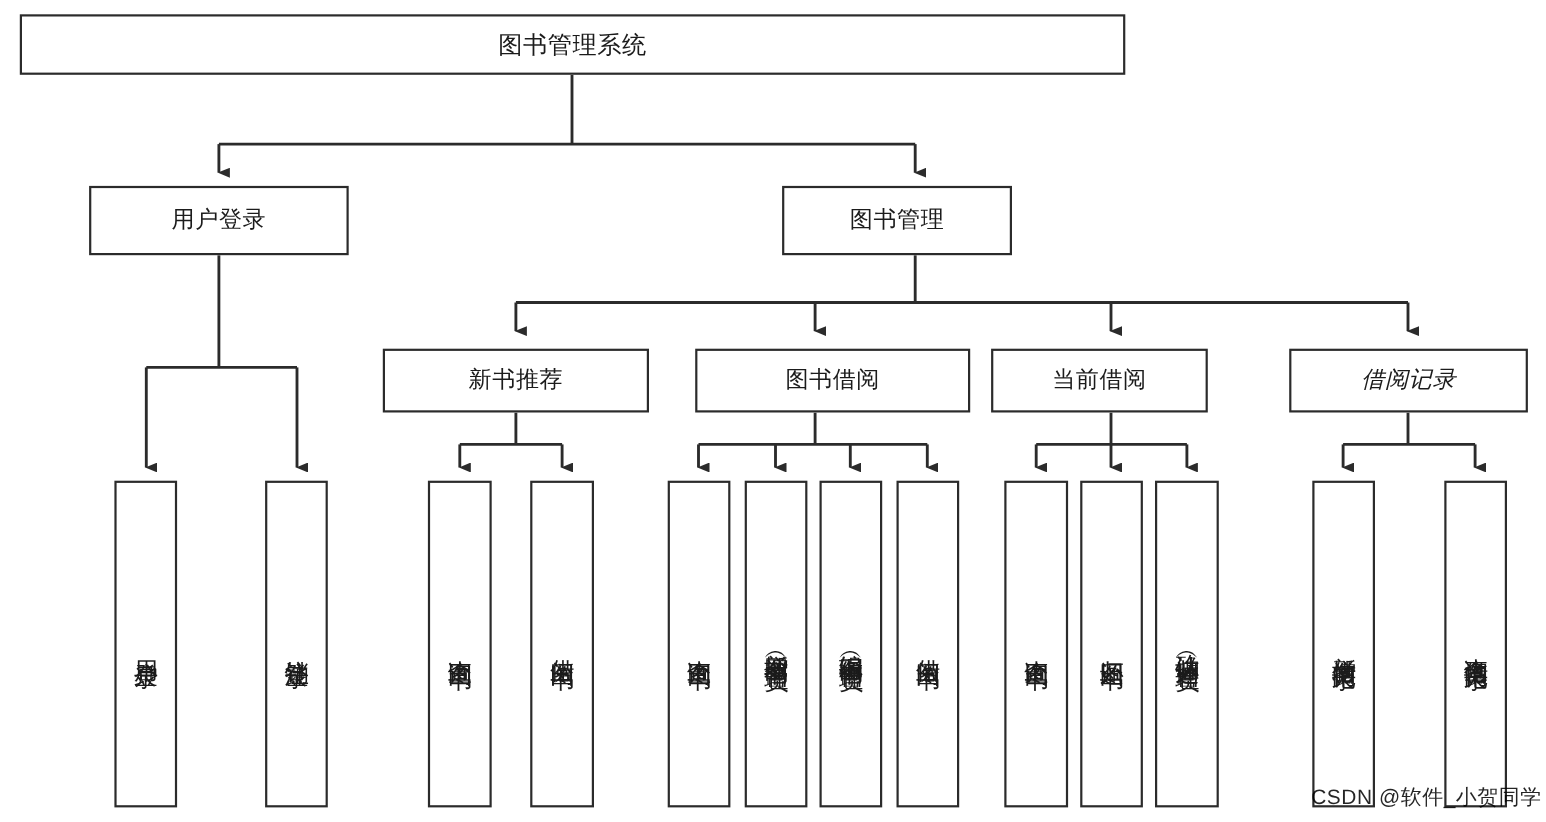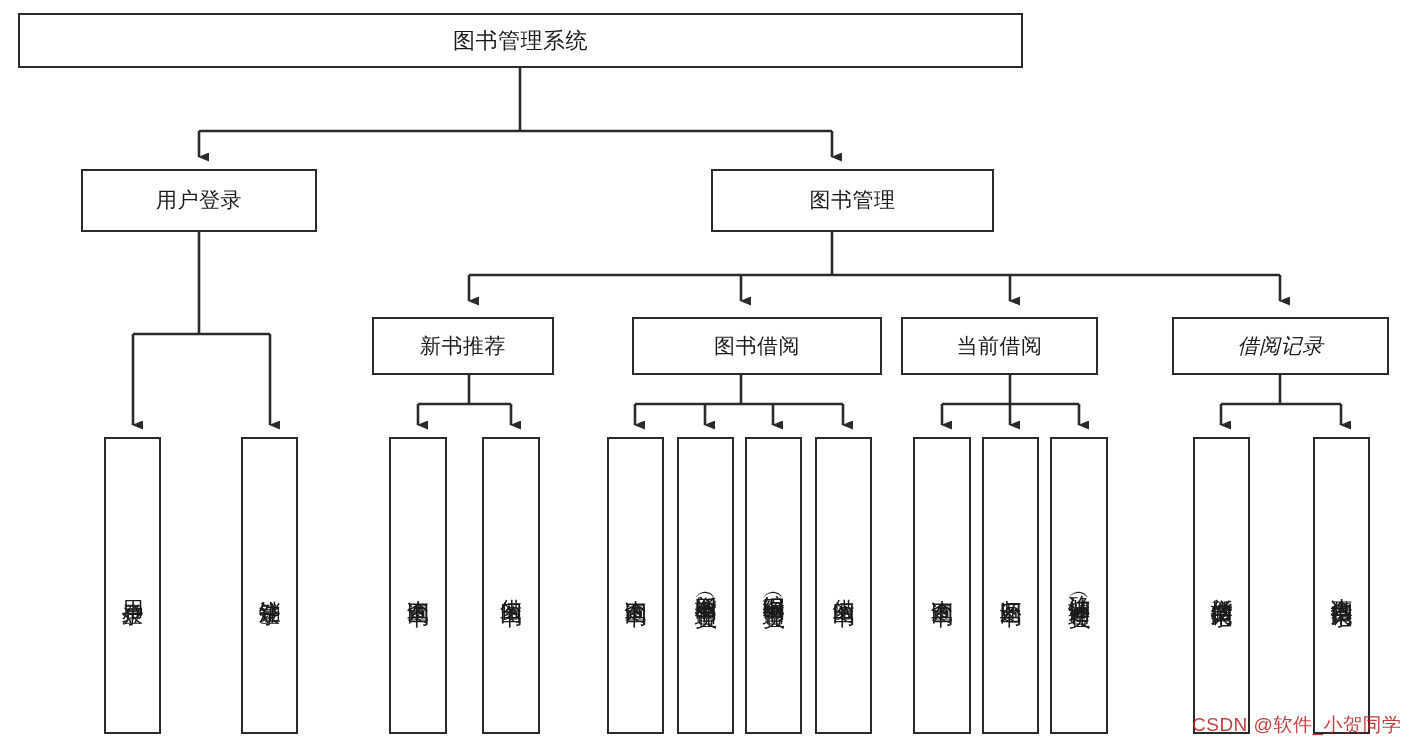--- a/index.html
+++ b/index.html
@@ -39,21 +39,21 @@
     writing-mode:vertical-rl;
     text-orientation:upright;
     font-size:22px;
     line-height:1.12;
     letter-spacing:2px;
     text-align:center;
   }
 
   .watermark{
     position:absolute;
-    color:#b91c1c;
+    color:#000000;
     font-size:19px;
     letter-spacing:0.5px;
     white-space:nowrap;
     opacity:.85;
   }
 </style>
 </head>
 <body>
 
 <div id="canvas">
@@ -108,25 +108,25 @@
     </g>
   </svg>
 
   <div class="node h root" style="left:18px;top:13px;width:1005px;height:55px;">
     <span class="lbl">图书管理系统</span>
   </div>
 
   <div class="node h" style="left:81px;top:169px;width:236px;height:63px;">
     <span class="lbl">用户登录</span>
   </div>
-  <div class="node h" style="left:711px;top:169px;width:283px;height:63px;">
+  <div class="node h" style="left:711px;top:169px;width:209px;height:63px;">
     <span class="lbl">图书管理</span>
   </div>
 
-  <div class="node h" style="left:372px;top:317px;width:182px;height:58px;">
+  <div class="node h" style="left:348px;top:317px;width:242px;height:58px;">
     <span class="lbl">新书推荐</span>
   </div>
   <div class="node h" style="left:632px;top:317px;width:250px;height:58px;">
     <span class="lbl">图书借阅</span>
   </div>
   <div class="node h" style="left:901px;top:317px;width:197px;height:58px;">
     <span class="lbl">当前借阅</span>
   </div>
   <div class="node h" style="left:1172px;top:317px;width:217px;height:58px;font-style:italic;">
     <span class="lbl">借阅记录</span>

